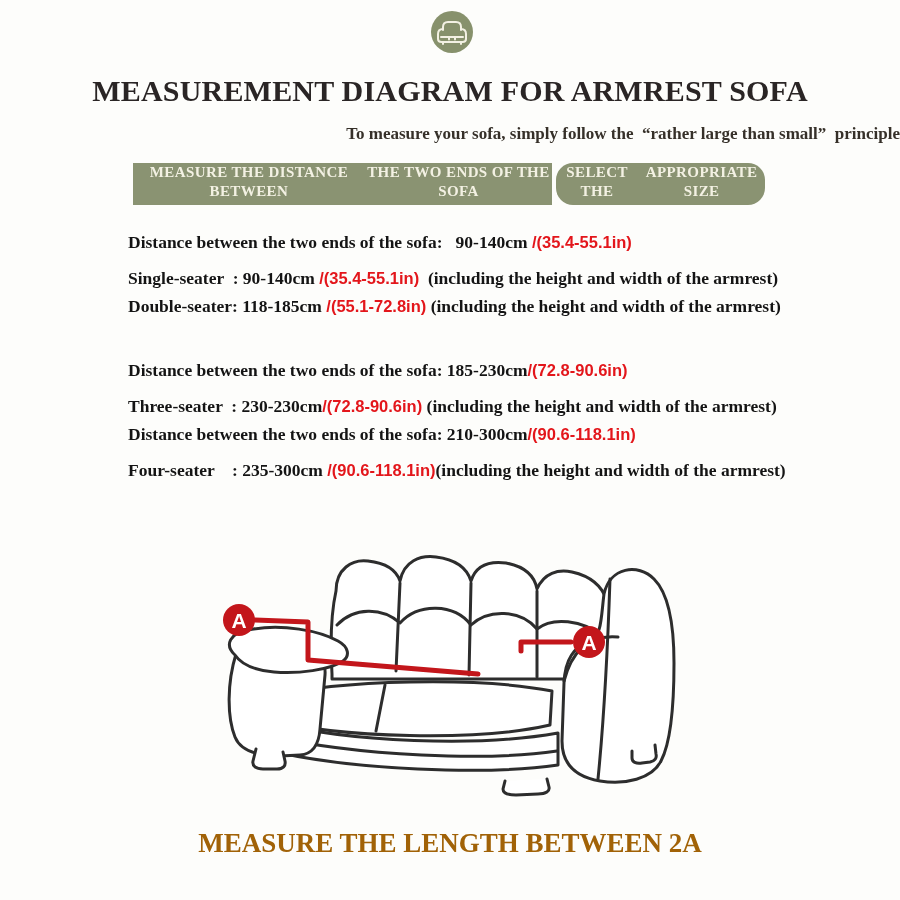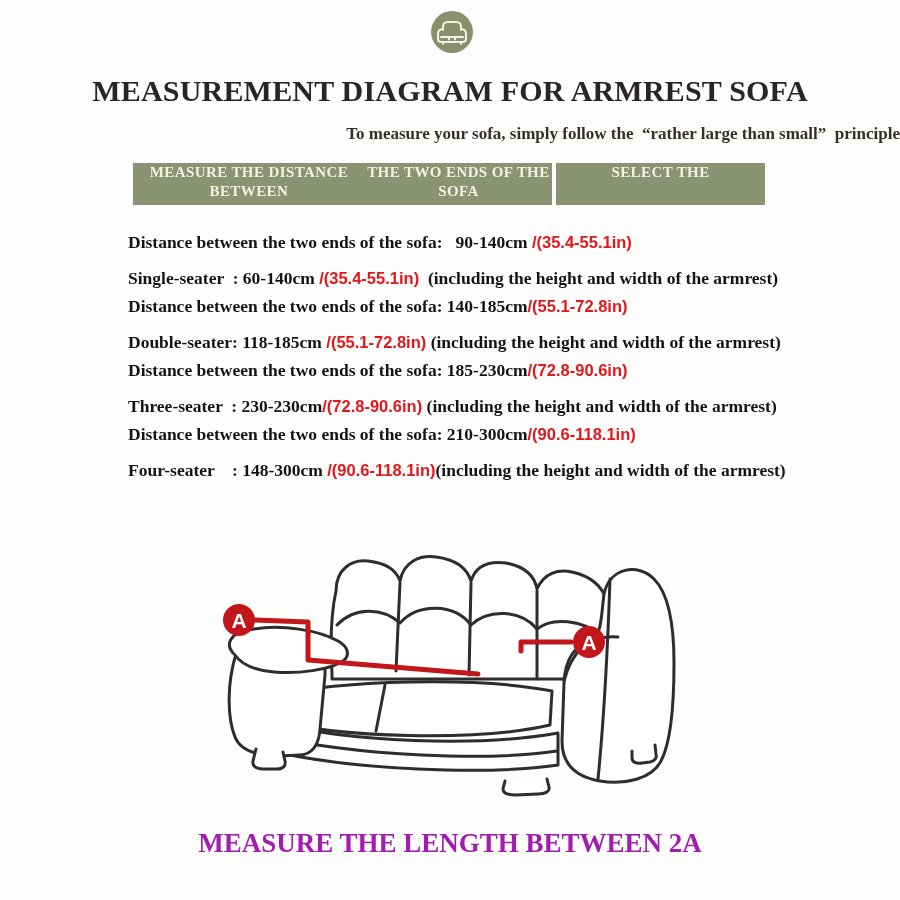--- a/index.html
+++ b/index.html
@@ -13,35 +13,35 @@
   .page-title{position:absolute;left:0;top:74px;width:900px;text-align:center;
               font-size:30px;font-weight:bold;color:#2a2525;letter-spacing:.2px;white-space:pre;}
   .page-subtitle{position:absolute;left:0;top:124px;width:900px;text-align:right;
                  font-size:17px;font-weight:bold;color:#363029;white-space:pre;}
 
   
   .bar{position:absolute;top:163px;height:42px;background:#8a9372;color:#f3f1e3;
        display:flex;justify-content:center;text-align:center;
        font-size:15px;font-weight:bold;letter-spacing:.4px;line-height:19px;}
   .bar.left{left:133px;width:419px;}
-  .bar.right{left:556px;width:209px;}
+  .bar.right{left:556px;width:209px;border-radius:17px;}
 
   
   .rows{position:absolute;left:128px;top:218px;width:772px;}
   .size-row{margin-bottom:16px;height:48px;}
   .row-line{white-space:pre;font-size:17.5px;font-weight:bold;line-height:24px;color:#141414;margin-top:12px;}
   .red{color:#e3161b;font-family:"Liberation Sans","DejaVu Sans",sans-serif;
        font-size:16.5px;font-weight:bold;}
 
   
   .sofa-wrap{position:absolute;left:180px;top:538px;width:540px;height:262px;}
 
   
   .footer-title{position:absolute;left:0;top:828px;width:900px;text-align:center;
-                font-size:27px;font-weight:bold;color:#a21caf;white-space:pre;}
+                font-size:27px;font-weight:bold;color:#a16207;white-space:pre;}
 </style>
 </head>
 <body>
 
 <div id="page">
 
   <div class="hero-icon">
     <svg viewBox="0 0 44 44" width="44" height="44">
       <circle cx="22" cy="22" r="21" fill="#87916c"></circle>
       <g stroke="#f3f1e3" stroke-width="2" fill="none" stroke-linecap="round" stroke-linejoin="round">
@@ -56,38 +56,38 @@
 
   <div class="page-title">MEASUREMENT DIAGRAM FOR ARMREST SOFA</div>
   <div class="page-subtitle">To measure your sofa, simply follow the  “rather large than small”  principle</div>
 
   <div class="bar left">
     <div>MEASURE THE DISTANCE BETWEEN</div>
     <div>THE TWO ENDS OF THE SOFA</div>
   </div>
   <div class="bar right">
     <div>SELECT THE</div>
+    <div>APPROPRIATE SIZE</div>
   </div>
 
   <div class="rows">
     <div class="size-row">
       <div class="row-line"><span>Distance between the two ends of the sofa:   90-140cm </span><span class="red">/(35.4-55.1in)</span></div>
-      <div class="row-line"><span>Single-seater  : 60-140cm </span><span class="red">/(35.4-55.1in)</span><span>  (including the height and width of the armrest)</span></div>
+      <div class="row-line"><span>Single-seater  : 90-140cm </span><span class="red">/(35.4-55.1in)</span><span>  (including the height and width of the armrest)</span></div>
     </div>
     <div class="size-row">
-      <div class="row-line"><span>Distance between the two ends of the sofa: 140-185cm</span><span class="red">/(55.1-72.8in)</span></div>
       <div class="row-line"><span>Double-seater: 118-185cm </span><span class="red">/(55.1-72.8in)</span><span> (including the height and width of the armrest)</span></div>
     </div>
     <div class="size-row">
       <div class="row-line"><span>Distance between the two ends of the sofa: 185-230cm</span><span class="red">/(72.8-90.6in)</span></div>
       <div class="row-line"><span>Three-seater  : 230-230cm</span><span class="red">/(72.8-90.6in)</span><span> (including the height and width of the armrest)</span></div>
     </div>
     <div class="size-row">
       <div class="row-line"><span>Distance between the two ends of the sofa: 210-300cm</span><span class="red">/(90.6-118.1in)</span></div>
-      <div class="row-line"><span>Four-seater    : 148-300cm </span><span class="red">/(90.6-118.1in)</span><span>(including the height and width of the armrest)</span></div>
+      <div class="row-line"><span>Four-seater    : 235-300cm </span><span class="red">/(90.6-118.1in)</span><span>(including the height and width of the armrest)</span></div>
     </div>
   </div>
 
   <div class="sofa-wrap">
     <svg viewBox="0 0 540 260" width="540" height="262">
       <g stroke="#2d2d2d" stroke-width="3" fill="#ffffff" stroke-linecap="round" stroke-linejoin="round">
 
         <path d="M152 135 C150 100 152 70 156 52 C156 30 172 20 188 22 C206 24 216 30 220 42 C224 22 240 16 256 18 C272 20 286 26 291 42 C296 26 310 22 326 24 C342 27 354 34 357 50 C364 34 378 30 392 33 C410 37 422 46 427 62 L432 140 L152 140 Z"></path>
         <path d="M220 44 L216 132 M291 44 L289 136 M357 52 L357 138" fill="none"></path>
         <path d="M157 86 C174 68 202 68 220 84 M220 84 C238 64 274 64 291 86 M291 86 C308 70 340 70 357 90 M357 90 C372 78 402 80 424 98" fill="none"></path>

